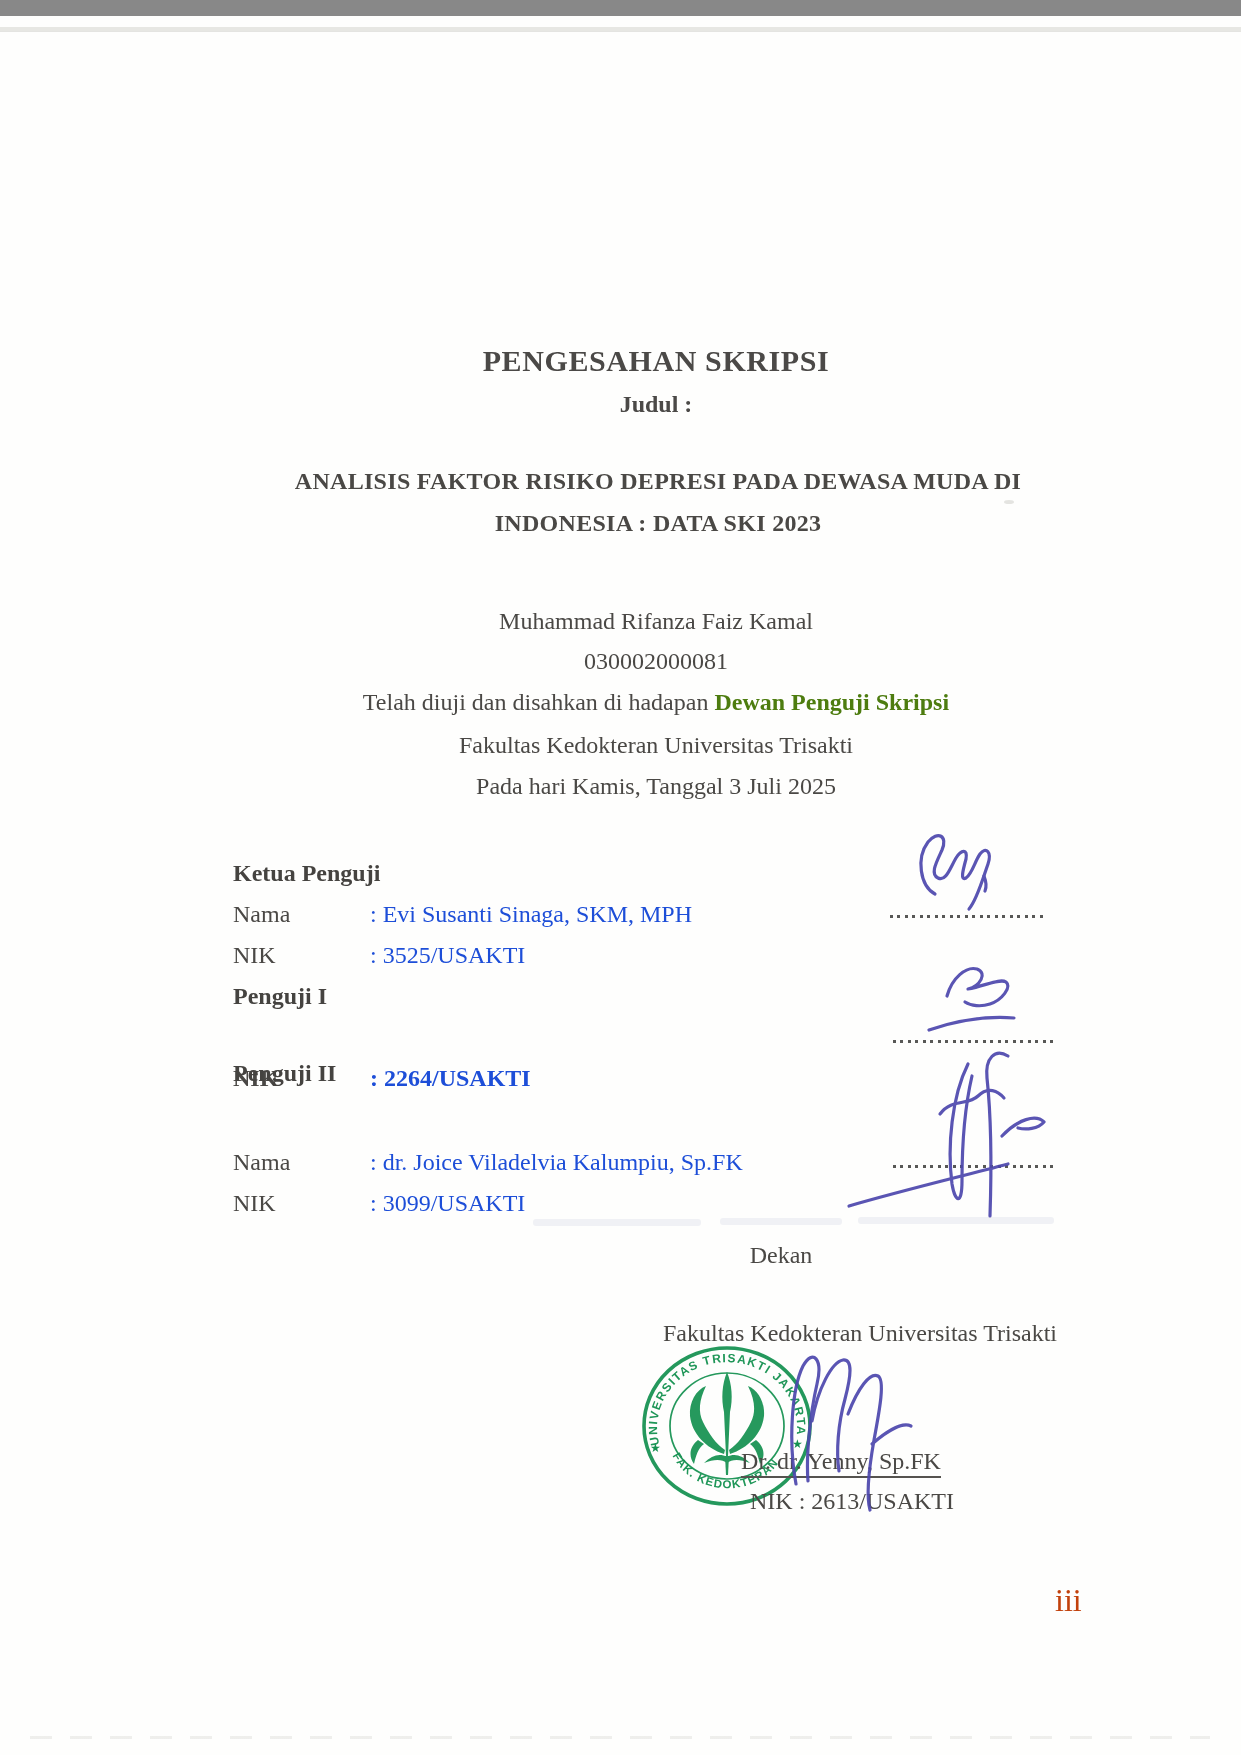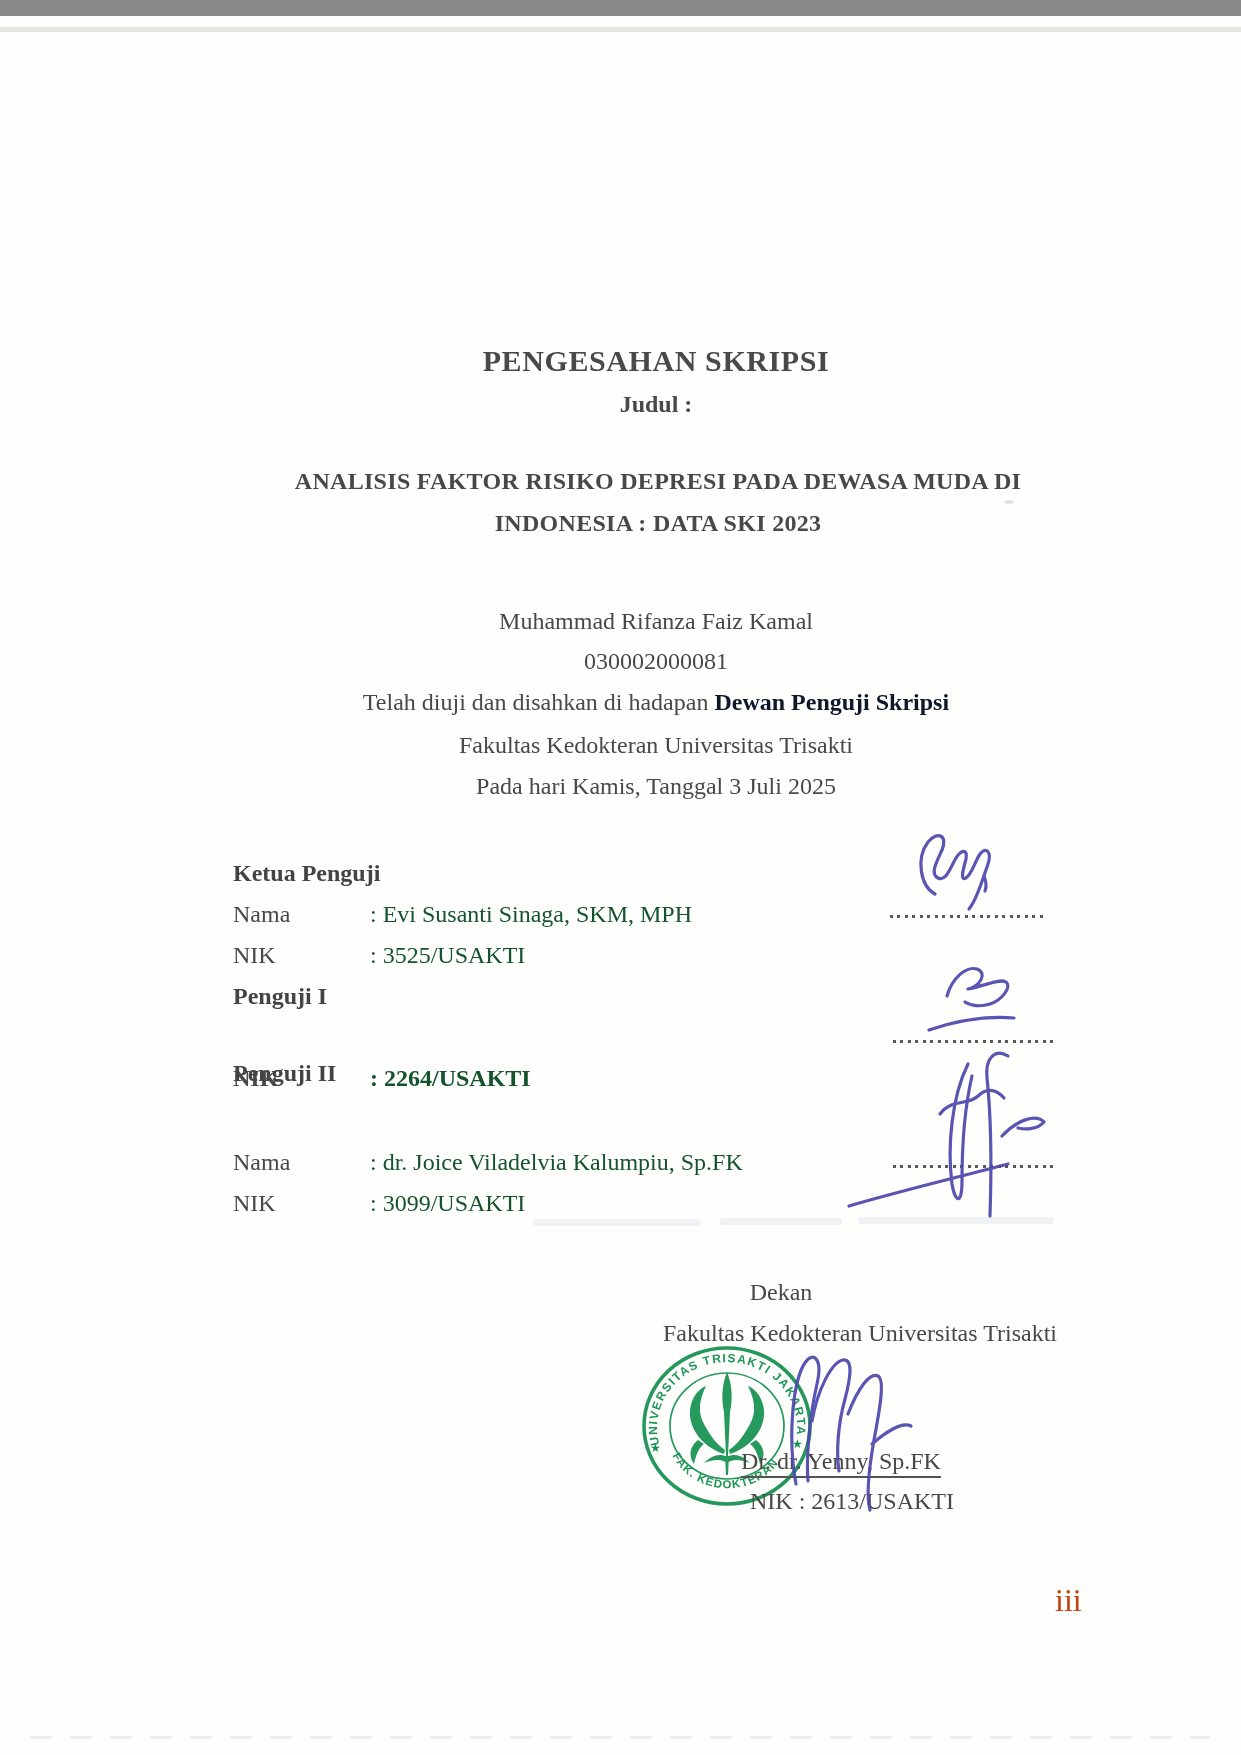--- a/index.html
+++ b/index.html
@@ -13,25 +13,25 @@
     color:#474542;
   }
   .abs{position:absolute;}
   .ctr{text-align:center;}
   .t{white-space:nowrap;}
   
   .doc-title{font-size:30px;font-weight:bold;letter-spacing:.6px;color:#4b4947;}
   .judul{font-size:24px;font-weight:bold;color:#4b4947;}
   .thesis{font-size:24px;font-weight:bold;letter-spacing:.3px;color:#4a4845;}
   .body-line{font-size:24px;color:#4a4845;}
-  .body-line b{color:#0f172a;}
+  .body-line b{color:#4d7c0f;}
   
   .role{font-size:24px;font-weight:bold;color:#454340;}
   .field-label{display:inline-block;width:137px;font-size:24px;color:#4a4845;}
-  .field-value{font-size:24px;color:#14532d;text-align:center;}
+  .field-value{font-size:24px;color:#1d4ed8;text-align:center;}
   
   .dotline{
     height:3px;
     background:repeating-linear-gradient(90deg,#585856 0 2.6px,transparent 2.6px 7.5px);
   }
   
   .dean-name{font-size:24px;color:#4a4845;}
   .dean-name .ul{border-bottom:2.4px solid #55534f;padding-bottom:2px;}
   .page-num{font-size:32px;color:#c2410c;}
   
@@ -89,21 +89,21 @@
     <span class="field-label">Nama</span><span class="field-value">: dr. Joice Viladelvia Kalumpiu, Sp.FK</span>
   </div>
   <div class="abs t" style="left:233px;top:1174px;">
     <span class="field-label">NIK</span><span class="field-value">: 3099/USAKTI</span>
   </div>
 
   <div class="abs dotline" style="left:890px;top:899px;width:155px;"></div>
   <div class="abs dotline" style="left:893px;top:1024px;width:160px;"></div>
   <div class="abs dotline" style="left:893px;top:1149px;width:160px;"></div>
 
-  <div class="abs ctr body-line t" style="left:481px;top:1263px;width:600px;">Dekan</div>
+  <div class="abs ctr body-line t" style="left:481px;top:1226px;width:600px;">Dekan</div>
   <div class="abs ctr body-line t" style="left:560px;top:1304px;width:600px;">Fakultas Kedokteran Universitas Trisakti</div>
 
   <svg class="abs" style="left:640px;top:1328px;" width="175" height="166" viewBox="0 0 175 166">
     <g stroke="#149150" fill="none" opacity="0.93">
       <ellipse cx="87" cy="82" rx="83" ry="78" stroke-width="3.6"></ellipse>
       <ellipse cx="87" cy="82" rx="57" ry="53" stroke-width="1.7"></ellipse>
     </g>
     <defs>
       <path id="arcTop" d="M 20,103 A 70,66 0 1 1 155,100"></path>
       <path id="arcBottom" d="M 30,106 A 61,57 0 0 0 146,104"></path>

